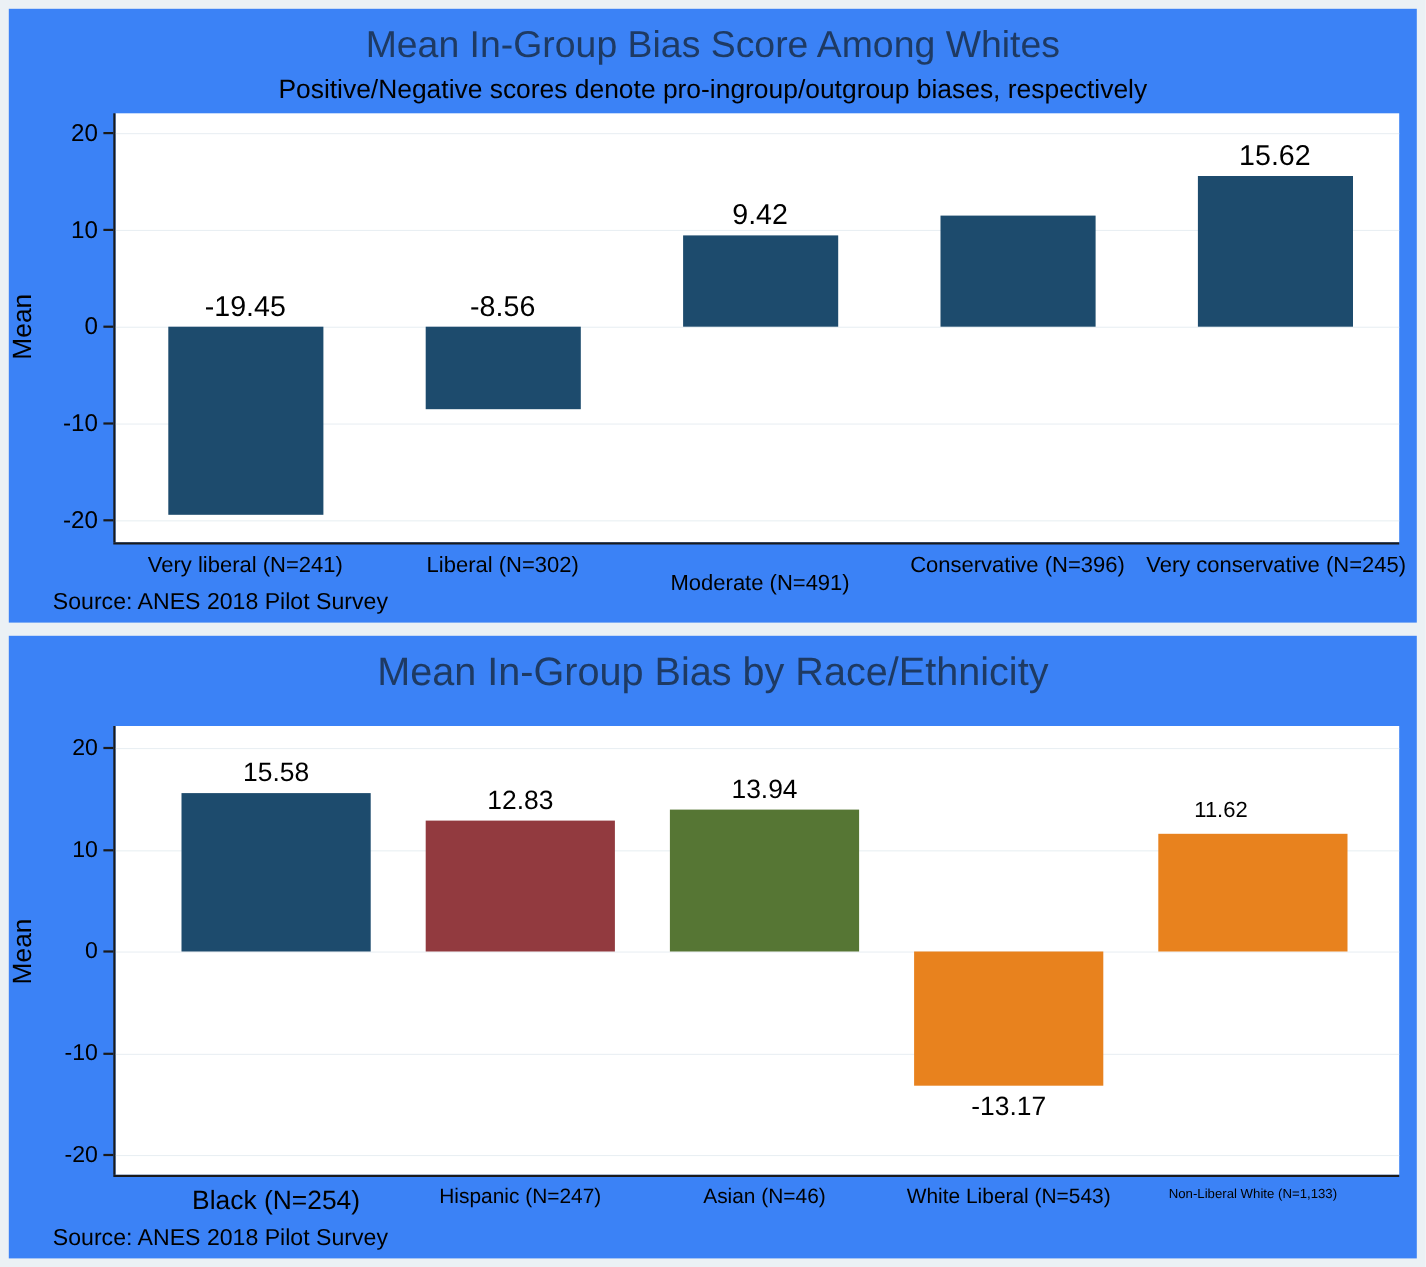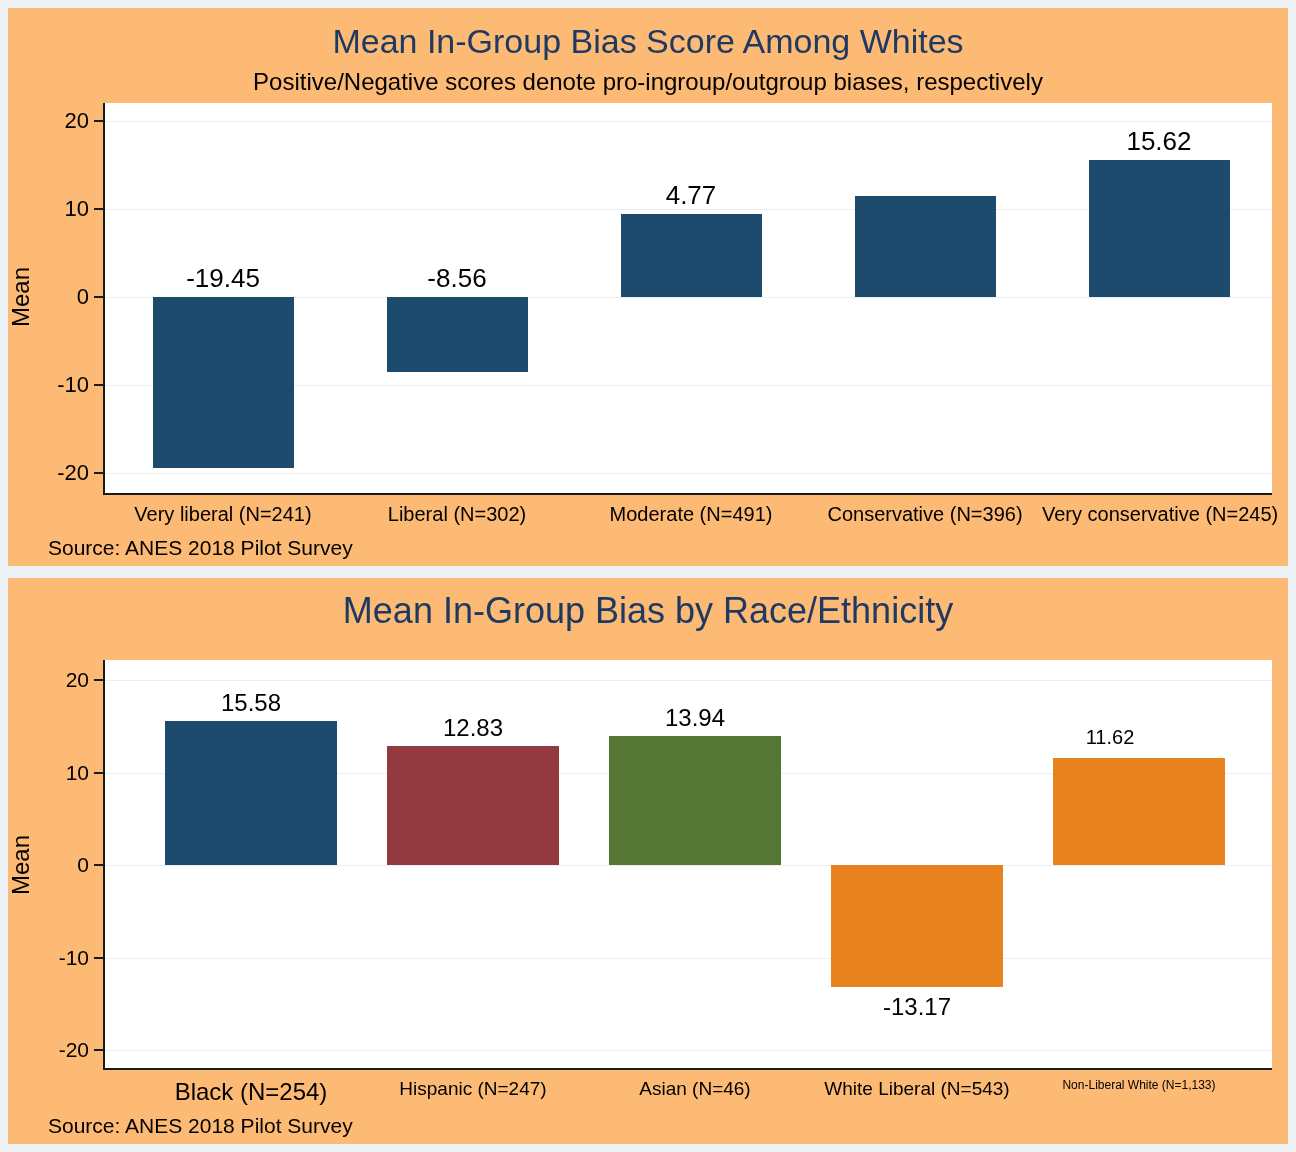--- a/index.html
+++ b/index.html
@@ -12,21 +12,21 @@
     position:relative;
     width:1296px;
     height:1152px;
     background:#ebf1f5;
     overflow:hidden;
   }
   .panel{
     position:absolute;
     left:8px;
     width:1280px;
-    background:#fdba74;
+    background:#3b82f6;
   }
   #panel-top{ top:8px; height:558px; }
   #panel-bottom{ top:578px; height:566px; }
   .chart-title{
     position:absolute;
     left:0; width:100%;
     text-align:center;
     color:#1e3a63;
     white-space:nowrap;
   }
@@ -136,22 +136,22 @@
         <div class="y-axis-line"></div>
         <div class="x-axis-line" style="top: 390px;"></div>
         <div class="y-axis-title" style="left: -84px; top: 194px;">Mean</div>
         <div class="bar" style="left: 47.5px; top: 194px; width: 141px; height: 171.16px; background: rgb(29, 75, 109);"></div>
         <div class="value-label" style="left: 18px; width: 200px; font-size: 26px; top: 160px;">-19.45</div>
         <div class="cat-label" style="left: 1px; width: 234px; top: 400px; font-size: 20px;">Very liberal (N=241)</div>
         <div class="bar" style="left: 281.5px; top: 194px; width: 141px; height: 75.328px; background: rgb(29, 75, 109);"></div>
         <div class="value-label" style="left: 252px; width: 200px; font-size: 26px; top: 160px;">-8.56</div>
         <div class="cat-label" style="left: 235px; width: 234px; top: 400px; font-size: 20px;">Liberal (N=302)</div>
         <div class="bar" style="left: 515.5px; top: 111.104px; width: 141px; height: 82.896px; background: rgb(29, 75, 109);"></div>
-        <div class="value-label" style="left: 486px; width: 200px; font-size: 26px; top: 77.104px;">4.77</div>
-        <div class="cat-label" style="left: 469px; width: 234px; top: 400px; font-size: 20px;">Moderate (N=491)</div>
+        <div class="value-label" style="left: 486px; width: 200px; font-size: 26px; top: 77.104px;">9.42</div>
+        <div class="cat-label" style="left: 469px; width: 234px; top: 416px; font-size: 20px;">Moderate (N=491)</div>
         <div class="bar" style="left: 749.5px; top: 92.712px; width: 141px; height: 101.288px; background: rgb(29, 75, 109);"></div>
         <div class="cat-label" style="left: 703px; width: 234px; top: 400px; font-size: 20px;">Conservative (N=396)</div>
         <div class="bar" style="left: 983.5px; top: 56.544px; width: 141px; height: 137.456px; background: rgb(29, 75, 109);"></div>
         <div class="value-label" style="left: 954px; width: 200px; font-size: 26px; top: 22.544px;">15.62</div>
         <div class="cat-label" style="left: 937px; width: 234px; top: 400px; font-size: 20px;">Very conservative (N=245)</div>
       </div>
     <div class="source-note">Source: ANES 2018 Pilot Survey</div>
   </section>
 
   <section class="panel" id="panel-bottom">

